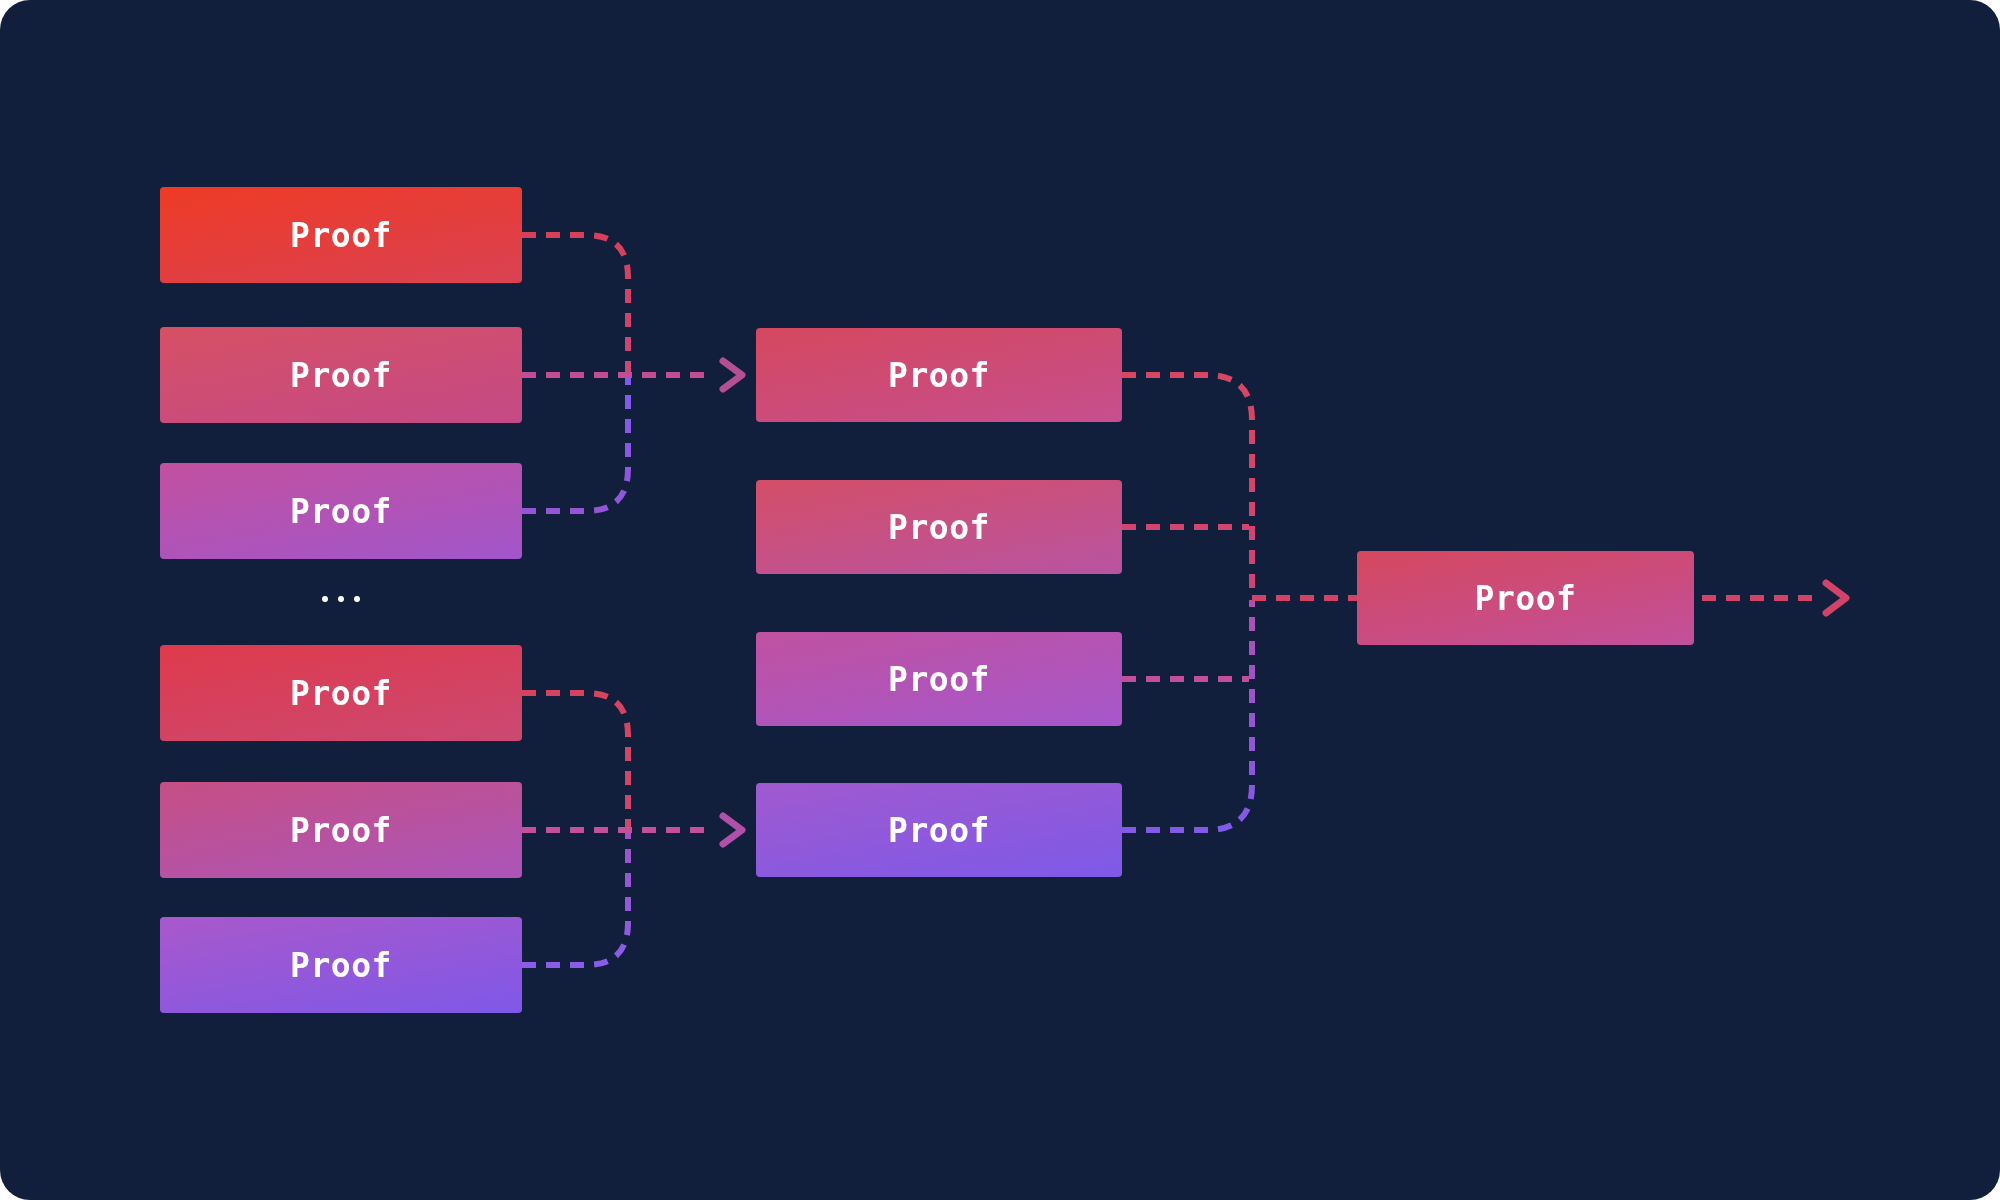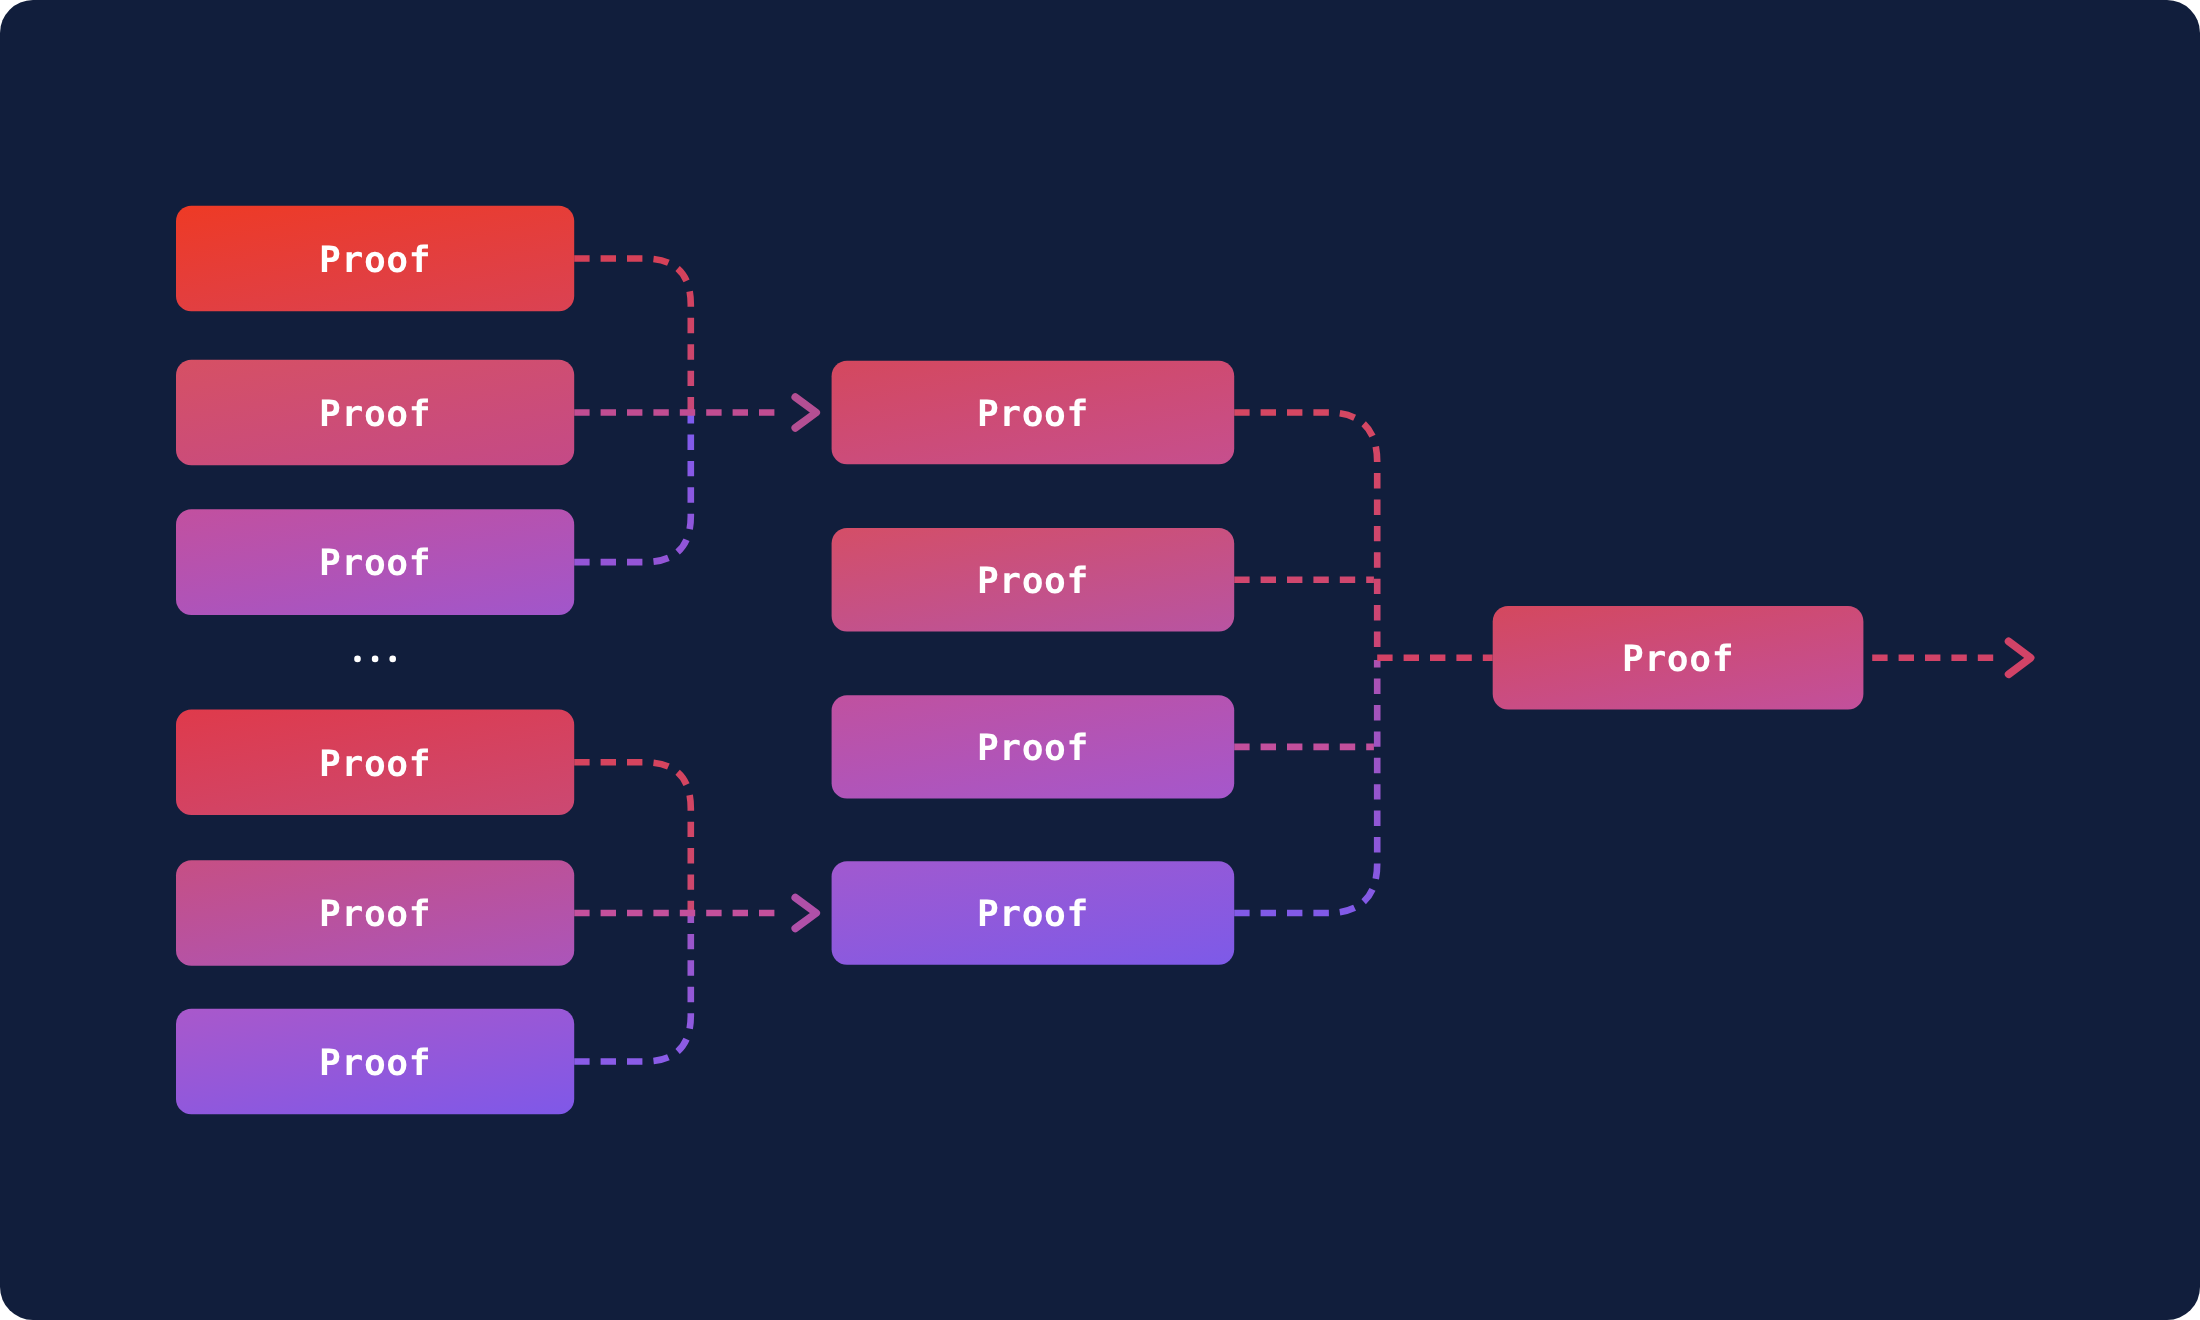--- a/index.html
+++ b/index.html
@@ -22,21 +22,21 @@
   }
   .connectors {
     position: absolute;
     left: 0; top: 0;
     width: 2000px;
     height: 1200px;
     display: block;
   }
   .node {
     position: absolute;
-    border-radius: 14px;
+    border-radius: 4px;
     display: flex;
     align-items: center;
     justify-content: center;
   }
   .node .label {
     color: var(--text-color, #ffffff);
     font-size: 33px;
     font-weight: 600;
     letter-spacing: 0.5px;
     line-height: 1;

